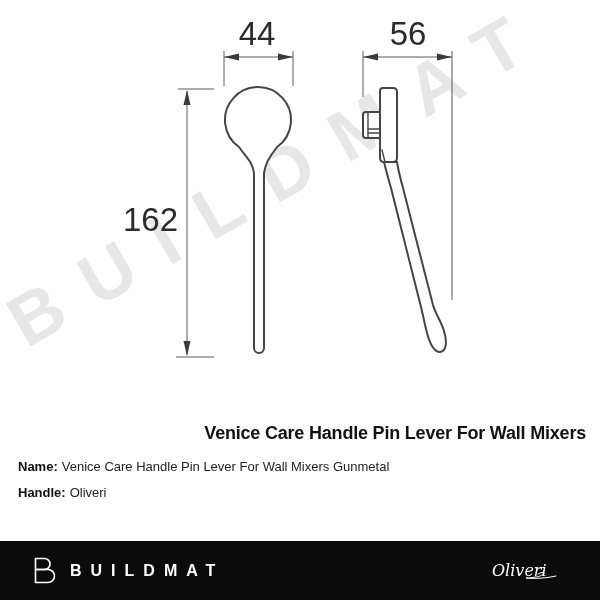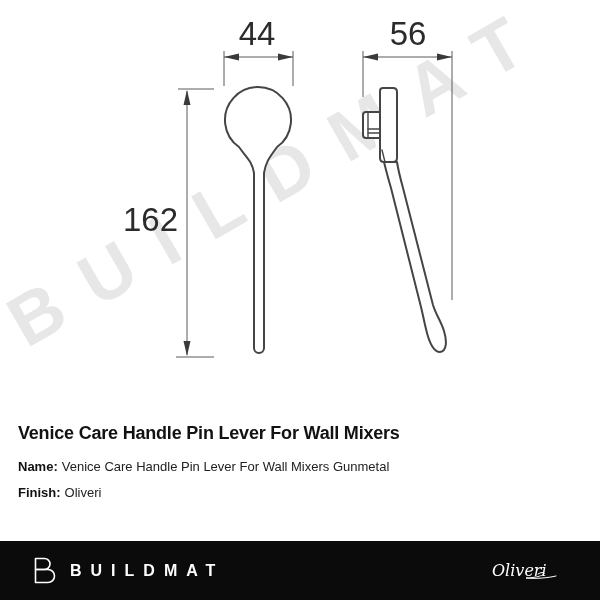--- a/index.html
+++ b/index.html
@@ -16,21 +16,21 @@
     user-select:none;pointer-events:none;
   }
   .drawing{position:absolute;left:0;top:0;z-index:1;}
   .outline{fill:#ffffff;stroke:#454545;stroke-width:2;stroke-linejoin:round;stroke-linecap:round;}
   .detail{fill:none;stroke:#454545;stroke-width:1.4;stroke-linecap:round;}
   .dimline{stroke:#5a5a5a;stroke-width:1;fill:none;}
   .arrow{fill:#3a3a3a;stroke:none;}
   .dimtext{fill:#2b2b2b;font-family:"Liberation Sans",sans-serif;font-size:33px;font-weight:400;}
   
   .info{position:absolute;left:18px;right:14px;top:423px;z-index:2;}
-  .info h1{margin:0 0 14px 0;font-size:18px;line-height:1.2;font-weight:700;color:#121212;letter-spacing:-0.2px;}
+  .info h1{margin:0 0 14px 0;font-size:18px;line-height:1.2;font-weight:700;color:#121212;letter-spacing:-0.2px;text-align:right;}
   .spec-row{margin:0 0 11px 0;font-size:13px;line-height:1.2;color:#222;}
   .spec-label{font-weight:700;color:#111;margin-right:4px;}
   
   .footer{
     position:absolute;left:0;bottom:0;width:600px;height:59px;z-index:2;
     background:#0b0b0b;display:flex;align-items:center;justify-content:space-between;
     box-sizing:border-box;padding:0 40px 0 33px;
   }
   .brand{display:flex;align-items:center;}
   .wordmark{color:#ffffff;font-size:16px;font-weight:700;letter-spacing:9px;margin-left:12px;}
@@ -100,21 +100,21 @@
       <text class="dimtext" x="178" y="231" text-anchor="end">162</text>
     </g>
   </svg>
 
   <div class="info">
     <h1>Venice Care Handle Pin Lever For Wall Mixers</h1>
     <div class="spec-row">
       <span class="spec-label">Name:</span><span>Venice Care Handle Pin Lever For Wall Mixers Gunmetal</span>
     </div>
     <div class="spec-row">
-      <span class="spec-label">Finish:</span><span>Oliveri</span>
+      <span class="spec-label">Handle:</span><span>Oliveri</span>
     </div>
   </div>
 
   <div class="footer">
     <div class="brand">
       <svg width="25" height="27" viewBox="0 0 25 27">
         <path d="M 2.5 1.5 H 11.5 A 5.5 5.5 0 0 1 11.5 12.5 H 2.5 Z" fill="none" stroke="#ffffff" stroke-width="1.6" stroke-linejoin="round"></path>
         <path d="M 2.5 12.5 H 15 A 6.5 6.5 0 0 1 15 25.5 H 2.5 Z" fill="none" stroke="#ffffff" stroke-width="1.6" stroke-linejoin="round"></path>
       </svg>
       <span class="wordmark">BUILDMAT</span>

